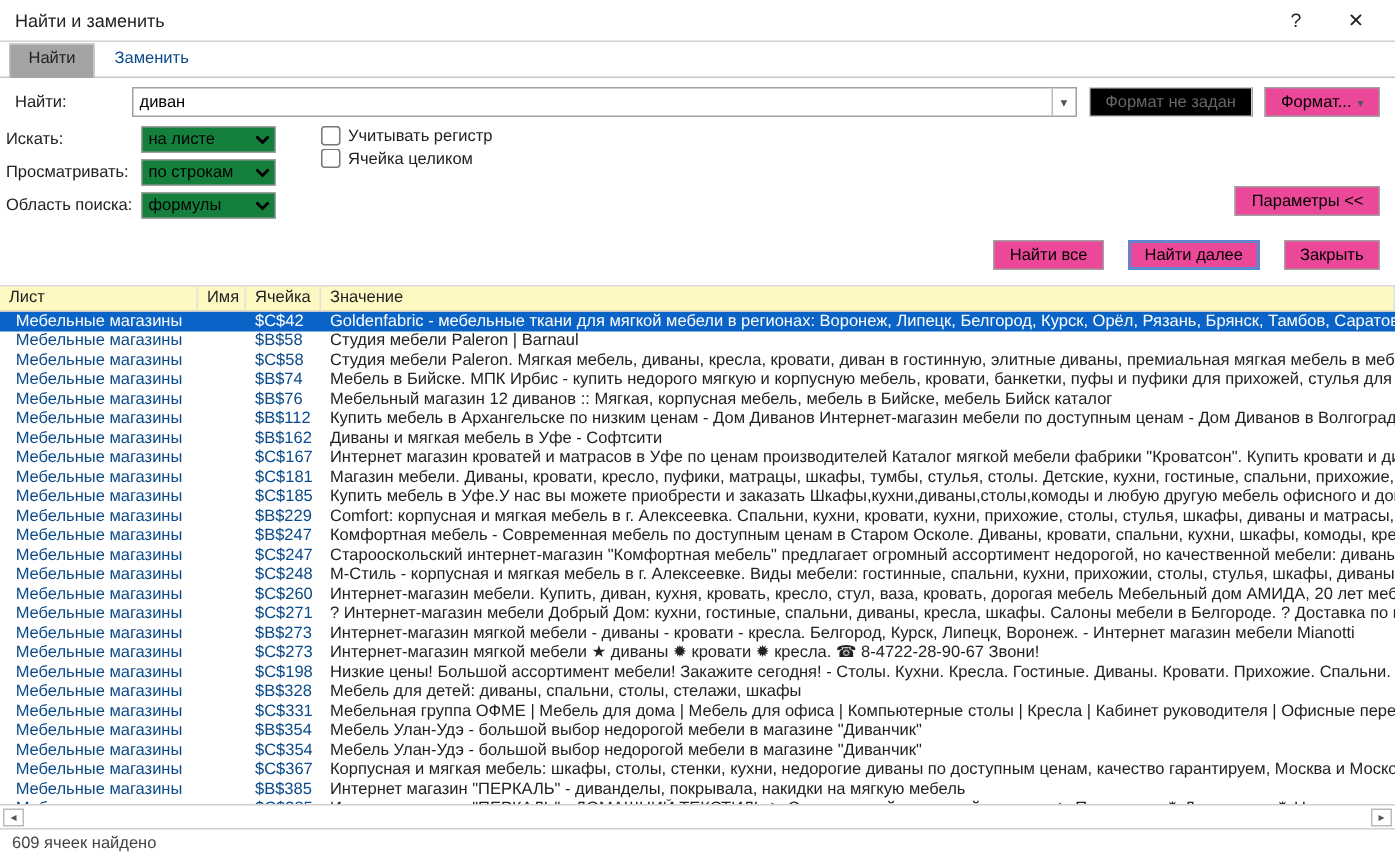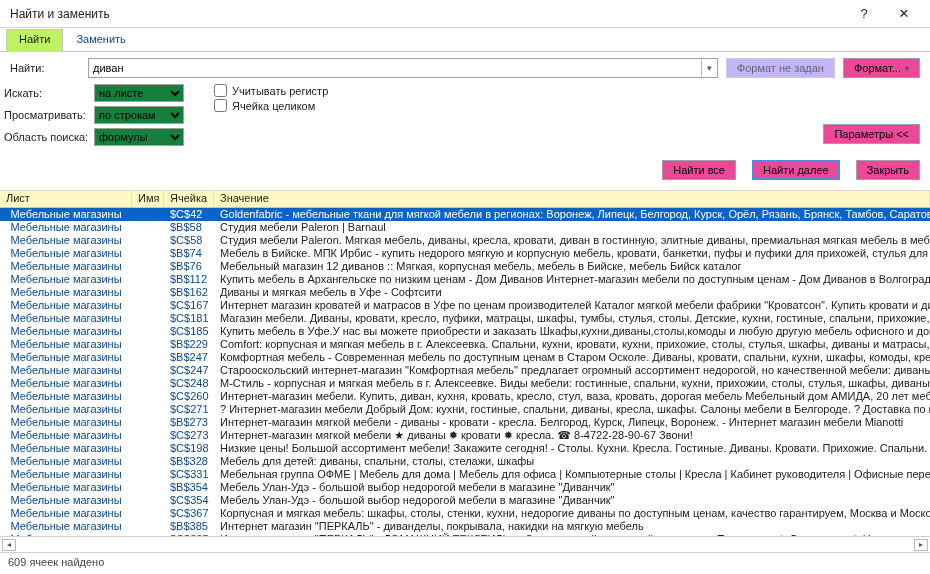--- a/index.html
+++ b/index.html
@@ -32,21 +32,21 @@
   .tab {
     padding: 3px 12px 0 12px;
     border: 1px solid transparent;
     border-bottom: none;
     cursor: pointer;
     position: relative; top: 1px;
     color: #0a4a8a;
   }
   .tab.active {
     border-color: #c5c5c5;
-    background: #bef264;
+    background: #a3a3a3;
     color: #222;
   }
   .search-row {
     display: flex; align-items: center;
     padding: 6px 10px;
     gap: 8px;
   }
   .search-row label { width: 70px; }
   .input-wrap {
     flex: 1; position: relative;
@@ -148,21 +148,21 @@
   <div class="tab active">Найти</div>
   <div class="tab">Заменить</div>
 </div>
 
 <div class="search-row">
   <label>Найти:</label>
   <div class="input-wrap">
     <input type="text" value="диван" style="">
     <span class="dd">▾</span>
   </div>
-  <button class="btn" style="background:#c4b5fd;border-color:#ccc;color:#666;">Формат не задан</button>
+  <button class="btn" style="background:#000000;border-color:#ccc;color:#666;">Формат не задан</button>
   <button class="btn split">
       <span>Формат...</span>
     </button>
 </div>
 
 <div class="opts-row">
   <div class="opts-col1">
     <span>Искать:</span>
     <select><option>на листе</option></select>
     <span>Просматривать:</span>

